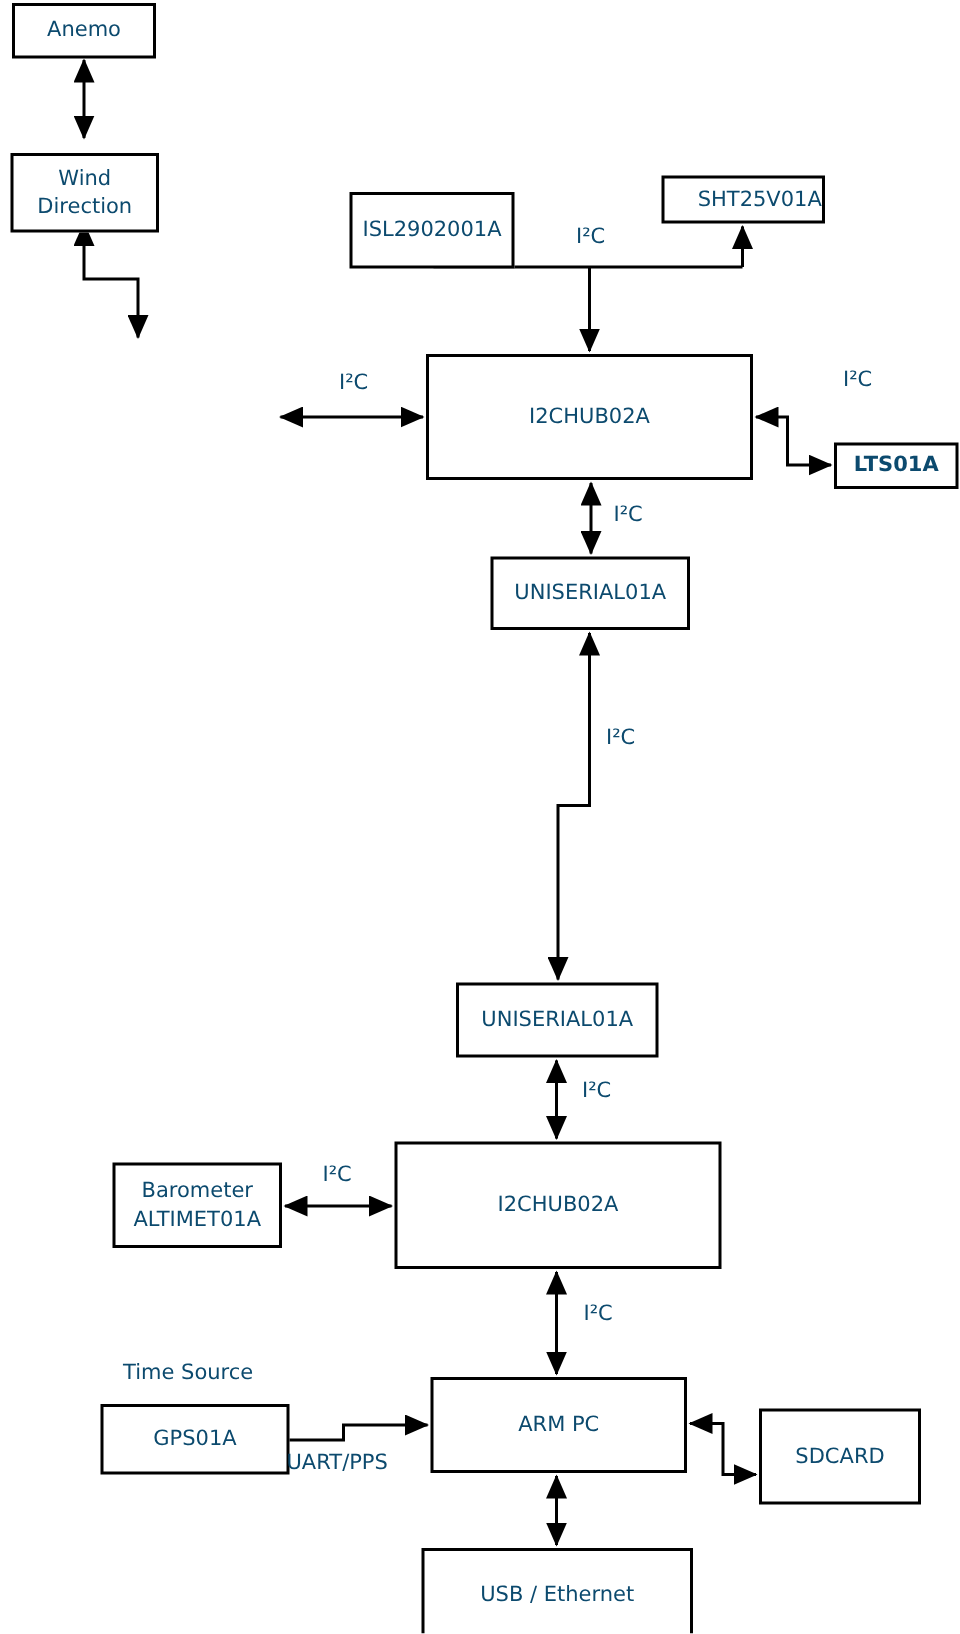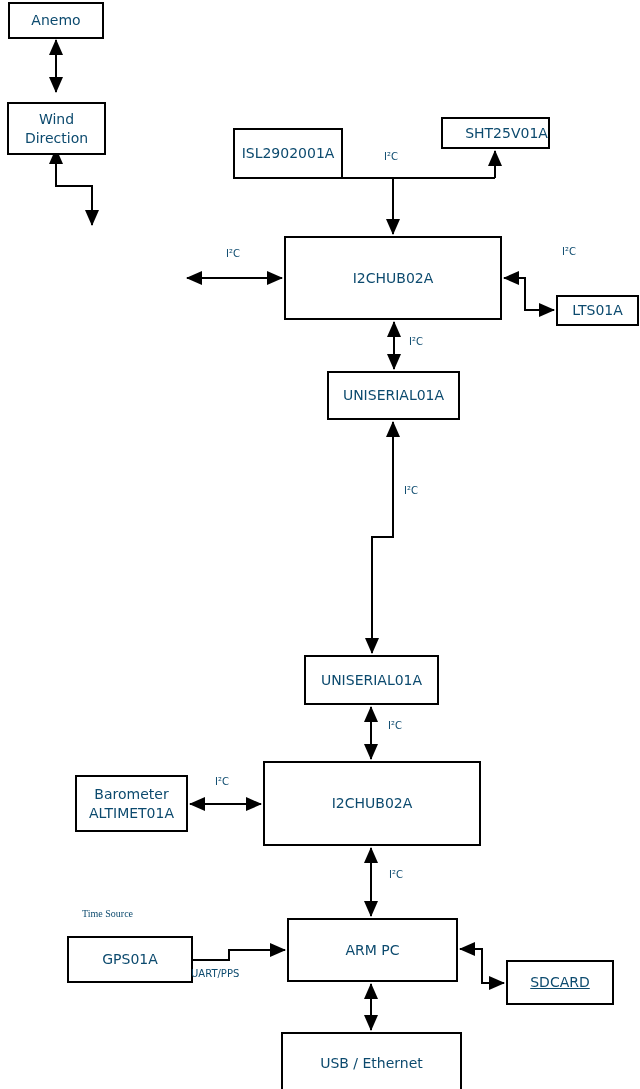--- a/index.html
+++ b/index.html
@@ -32,21 +32,21 @@
     align-items: center;
     justify-content: center;
     text-align: center;
     font-size: 14px;
     line-height: 1.3;
     white-space: pre-line;
     z-index: 2;
   }
   .edge-label {
     position: absolute;
-    font-size: 10px;
+    font-size: 14px;
     line-height: 1.1;
     white-space: nowrap;
     z-index: 3;
   }
   .wire {
     stroke: #000000;
     stroke-width: 2;
     fill: none;
   }
 </style>
@@ -91,35 +91,35 @@
 
     <line class="wire" x1="371" y1="984" x2="371" y2="1030" marker-start="url(#ah)" marker-end="url(#ah)"></line>
   </svg>
 
   <div class="box" style="left:8px;   top:2px;    width:96px;  height:37px;">Anemo</div>
   <div class="box" style="left:7px;   top:102px;   width:99px;  height:53px;text-align:center;">Wind
 Direction</div>
   <div class="box" style="left:233px; top:128px;  width:110px; height:51px;">ISL2902001A</div>
   <div class="box" style="left:441px; top:117px;  width:109px; height:32px;padding-left:22px;">SHT25V01A</div>
   <div class="box" style="left:284px; top:236px;  width:218px; height:84px;">I2CHUB02A</div>
-  <div class="box" style="left:556px; top:295px;  width:83px;  height:31px;">LTS01A</div>
+  <div class="box" style="left:556px; top:295px;  width:83px;  height:31px;font-weight:bold;">LTS01A</div>
   <div class="box" style="left:327px; top:371px;  width:133px; height:49px;">UNISERIAL01A</div>
   <div class="box" style="left:304px; top:655px;  width:135px; height:50px;">UNISERIAL01A</div>
   <div class="box" style="left:75px;  top:775px;  width:113px; height:57px;text-align:center;">Barometer
 ALTIMET01A</div>
   <div class="box" style="left:263px; top:761px;  width:218px; height:85px;">I2CHUB02A</div>
   <div class="box" style="left:287px; top:918px;  width:171px; height:64px;">ARM PC</div>
   <div class="box" style="left:67px;  top:936px;  width:126px; height:47px;">GPS01A</div>
-  <div class="box" style="left:506px; top:960px;  width:108px; height:45px;text-decoration:underline;">SDCARD</div>
+  <div class="box" style="left:506px; top:939px;  width:108px; height:64px;">SDCARD</div>
   <div class="box" style="left:281px; top:1032px; width:181px; height:62px;">USB / Ethernet</div>
 
   <span class="edge-label" style="left:226px; top:248px;">I²C</span>
   <span class="edge-label" style="left:384px; top:151px;">I²C</span>
   <span class="edge-label" style="left:562px; top:246px;">I²C</span>
   <span class="edge-label" style="left:409px; top:336px;">I²C</span>
   <span class="edge-label" style="left:404px; top:485px;">I²C</span>
   <span class="edge-label" style="left:388px; top:720px;">I²C</span>
   <span class="edge-label" style="left:215px; top:776px;">I²C</span>
   <span class="edge-label" style="left:389px; top:869px;">I²C</span>
-  <span class="edge-label" style="left:82px;  top:908px;font-family:Liberation Serif, serif;">Time Source</span>
+  <span class="edge-label" style="left:82px;  top:908px;">Time Source</span>
   <span class="edge-label" style="left:191px; top:968px;">UART/PPS</span>
 
 </div>
 
 </body></html>

